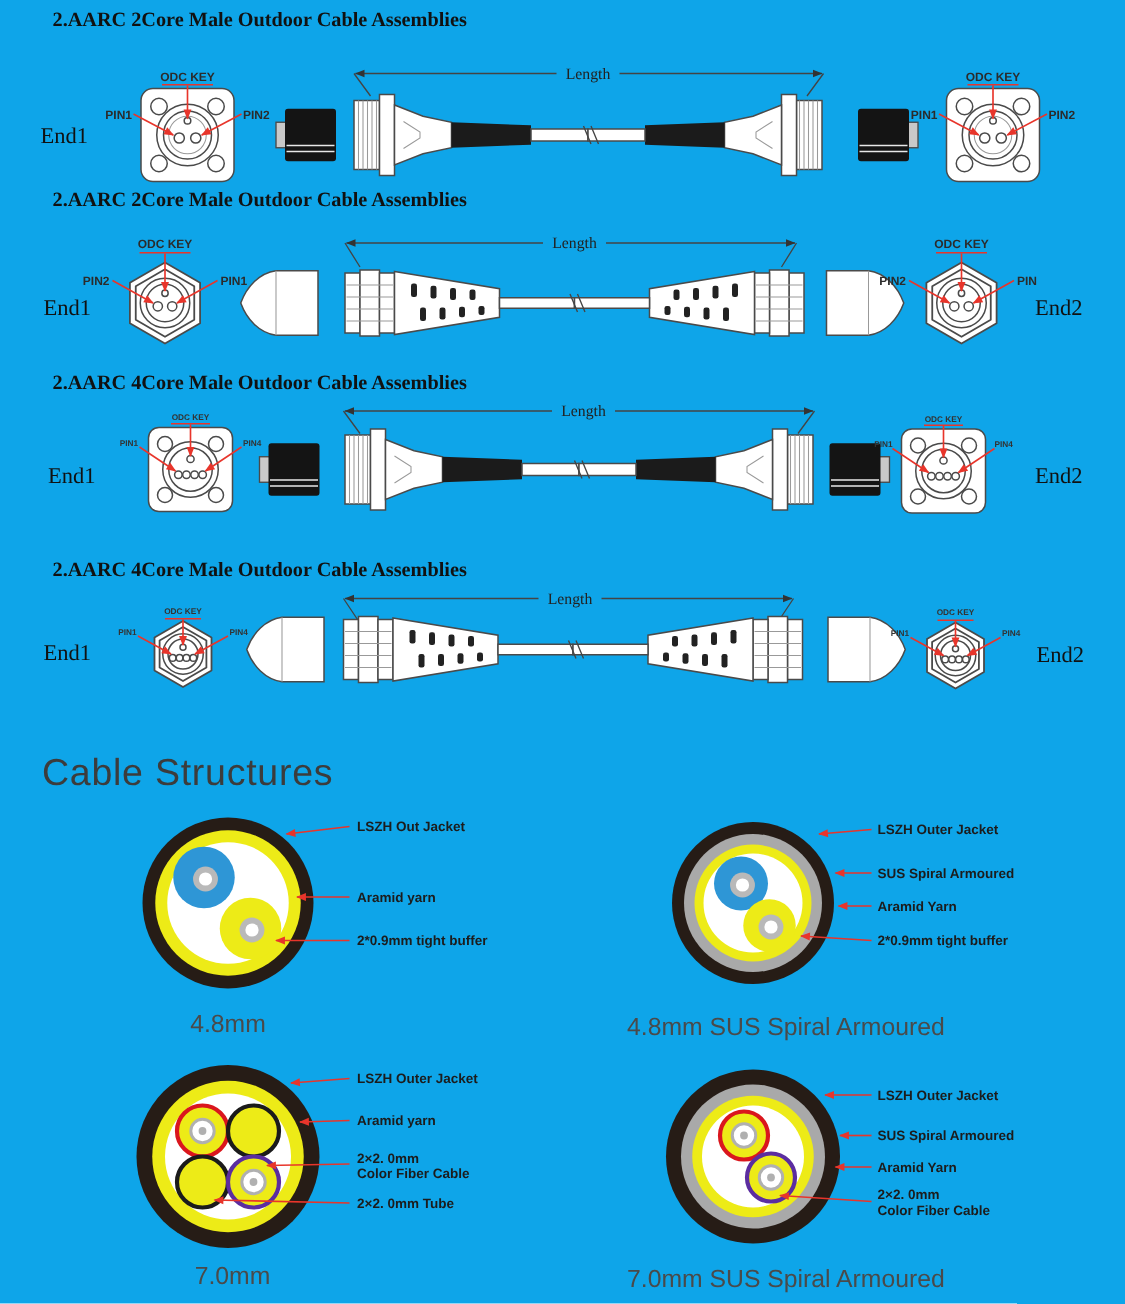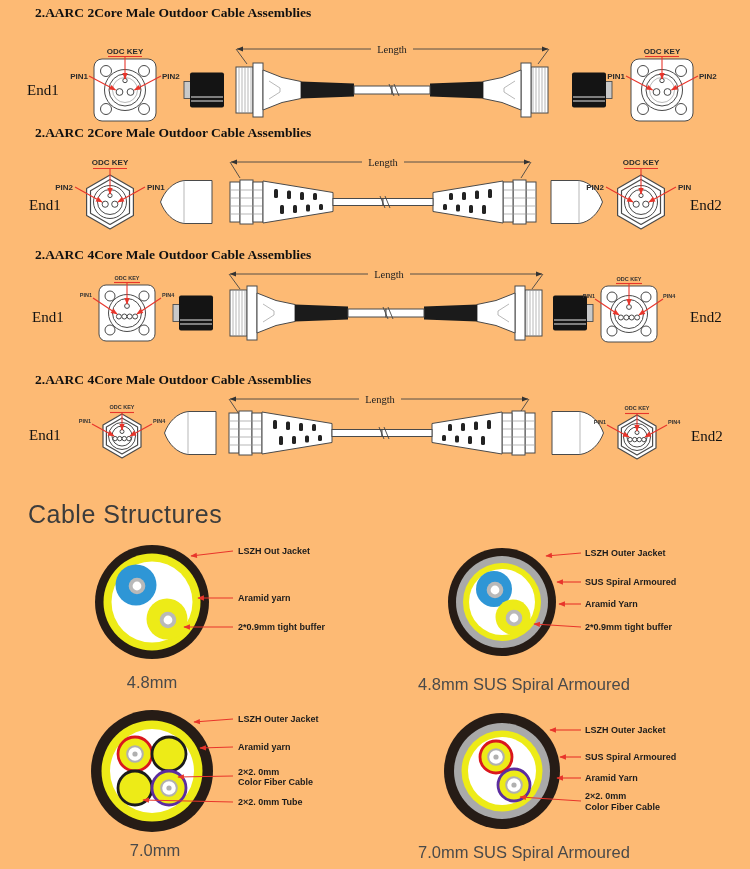--- a/index.html
+++ b/index.html
@@ -1,16 +1,16 @@
 <!DOCTYPE html>
 <html><head>
 <meta charset="utf-8">
 <style>
   html,body{margin:0;padding:0;background:#fff}
-  .canvas{position:relative;width:750px;height:869px;background:#fdba74;overflow:hidden}
+  .canvas{position:relative;width:750px;height:869px;background:#0ea5e9;overflow:hidden}
   svg{display:block}
   text{user-select:none}
   .atitle{font:bold 13.5px "Liberation Serif",serif;fill:#111}
   .end{font:15px "Liberation Serif",serif;fill:#111}
   .len{font:10.5px "Liberation Serif",serif;fill:#222}
   .pin{font:bold 8px "Liberation Sans",sans-serif;fill:#2b2b2b}
   .pin-sm{font:bold 5.5px "Liberation Sans",sans-serif;fill:#333}
   .lbl{font:bold 9px "Liberation Sans",sans-serif;fill:#1c1c1c}
   .cap{font:16.5px "Liberation Sans",sans-serif;fill:#4a4a4a}
   .h2{font:25px "Liberation Sans",sans-serif;fill:#3c3c3c;letter-spacing:.5px}

